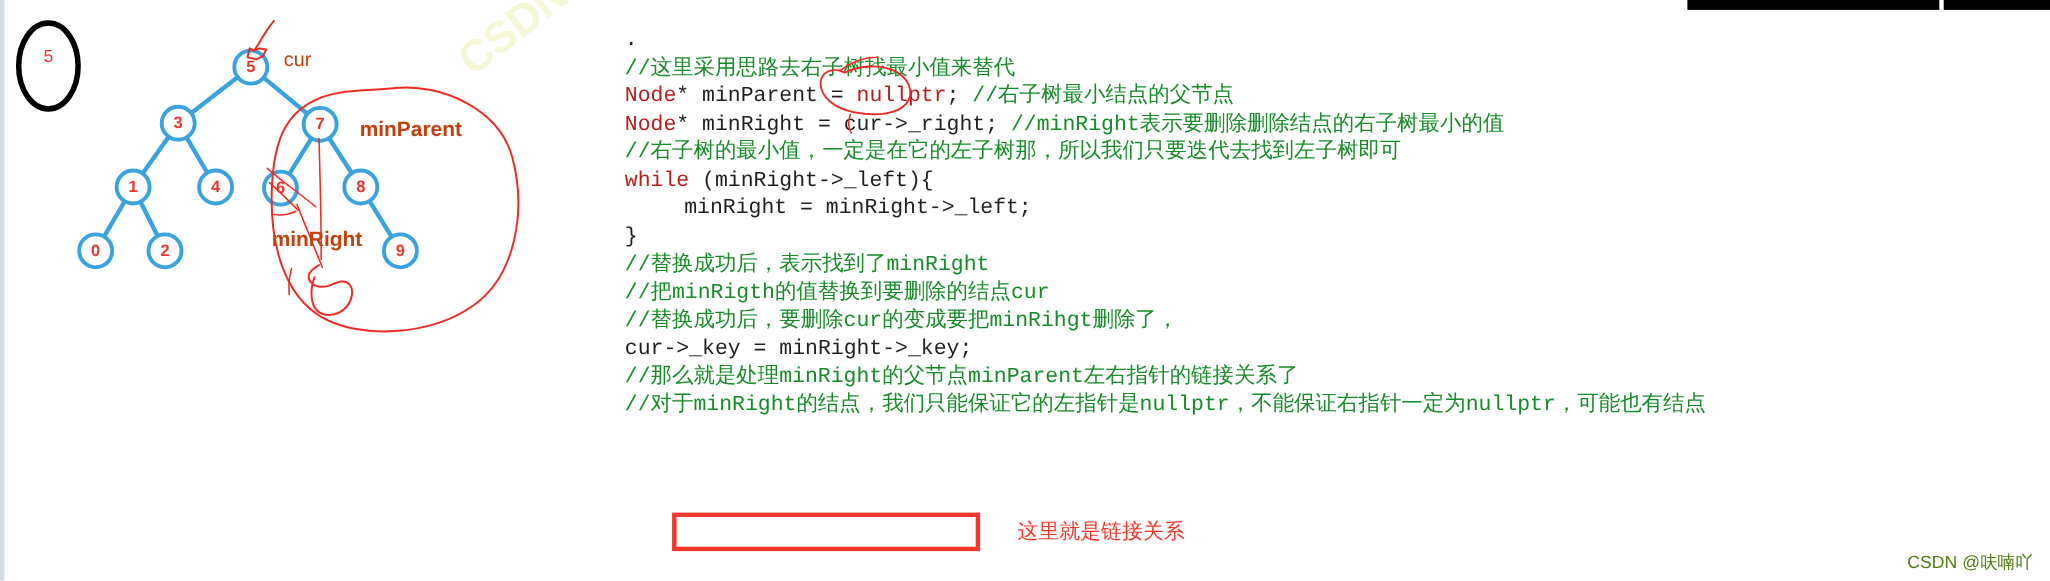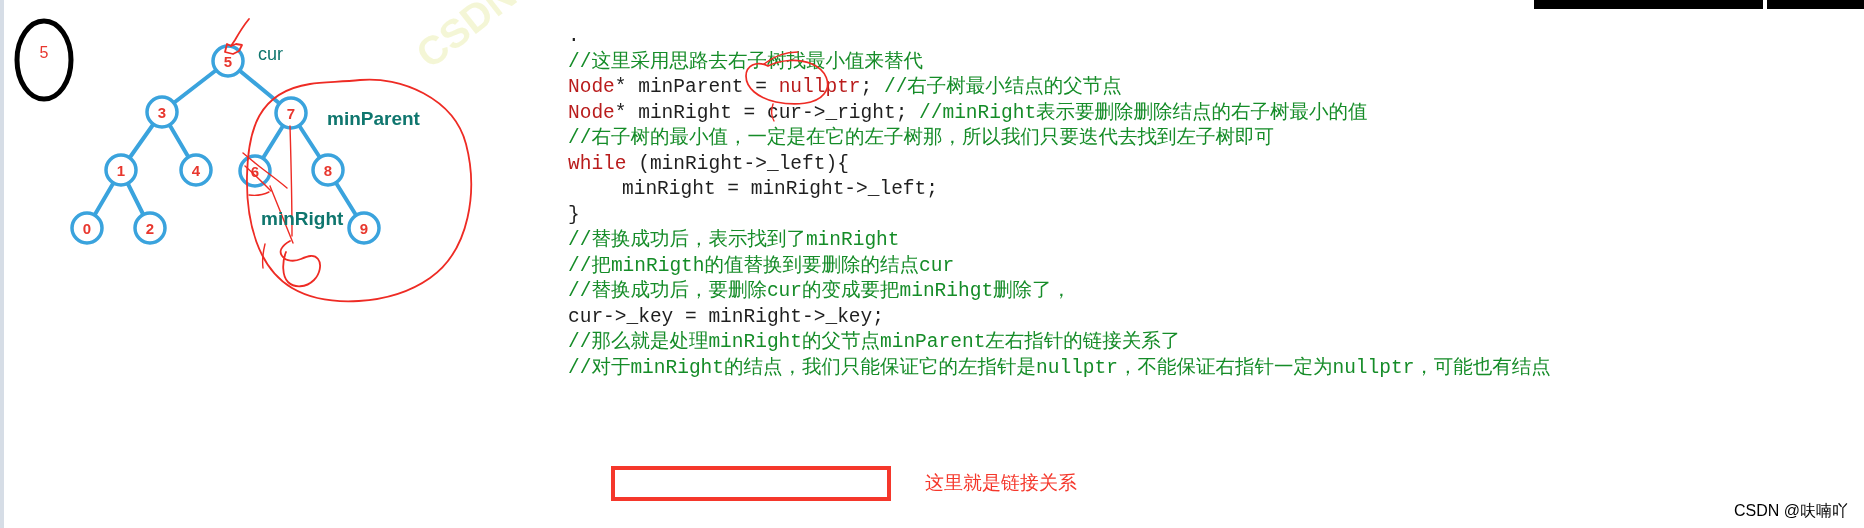--- a/index.html
+++ b/index.html
@@ -92,34 +92,34 @@
     white-space: nowrap;
   }
 
   
   #csdn {
     position: absolute;
     right: 16px;
     bottom: 6px;
     font-family: "Liberation Sans", sans-serif;
     font-size: 16px;
-    color: #000000;
+    color: #4d7c0f;
     white-space: nowrap;
   }
 
   
   .dlabel {
     position: absolute;
-    color: #0f766e;
+    color: #c2410c;
     white-space: nowrap;
     font-family: "Liberation Sans", sans-serif;
   }
   #lbl-cur       { left: 258px; top: 44px;  font-size: 18px; font-weight: 400; }
   #lbl-minparent { left: 327px; top: 88px;  font-size: 19px; font-weight: bold; margin-top: 20px; }
-  #lbl-minright  { left: 261px; top: 208px; font-size: 19px; font-weight: bold; }
+  #lbl-minright  { left: 247px; top: 208px; font-size: 19px; font-weight: bold; }
 
   
 </style>
 </head>
 <body>
 
 <div id="root">
 
   <div class="left-edge"></div>
   <div class="top-bar a"></div>

